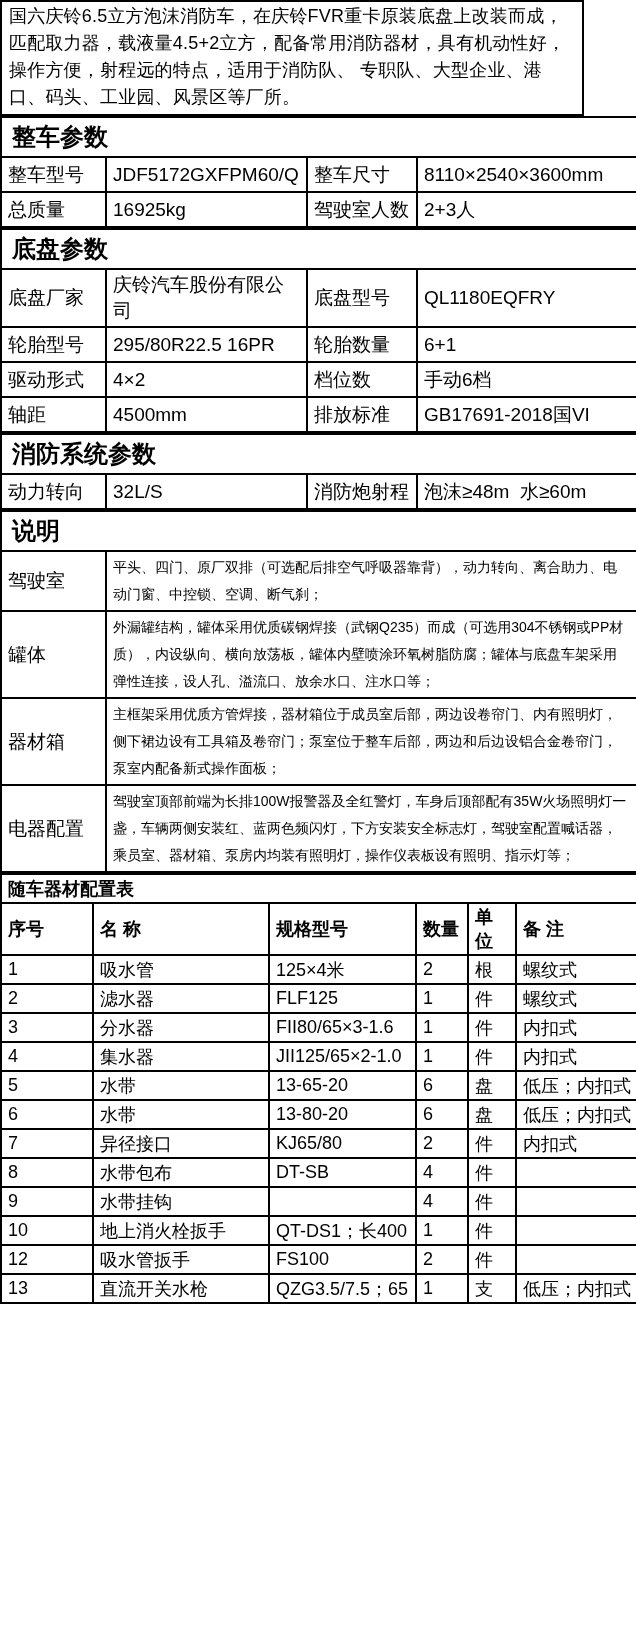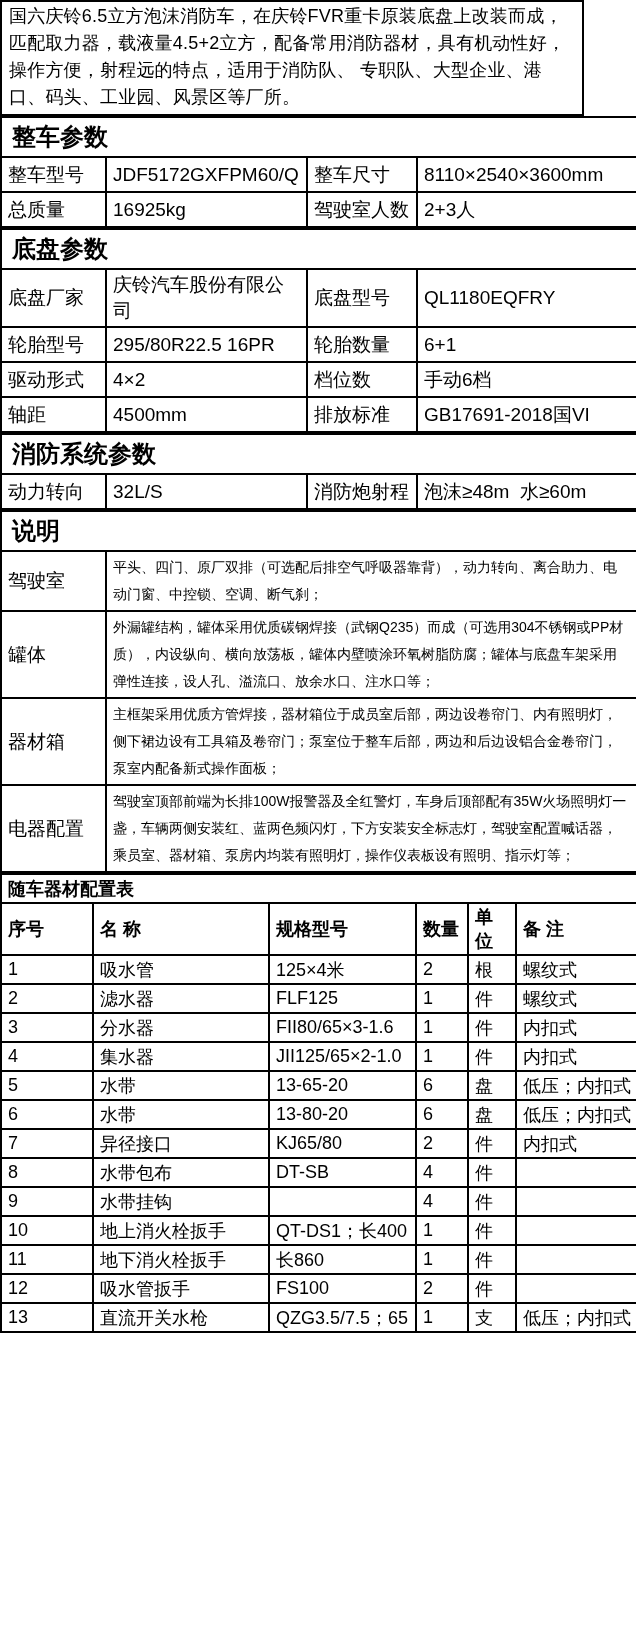--- a/index.html
+++ b/index.html
@@ -298,28 +298,20 @@
         </tr>
         <tr>
           <td>10</td>
           <td>地上消火栓扳手</td>
           <td>QT-DS1；长400</td>
           <td>1</td>
           <td>件</td>
           <td></td>
         </tr>
         <tr>
-          <td>11</td>
-          <td>地下消火栓扳手</td>
-          <td>长860</td>
-          <td>1</td>
-          <td>件</td>
-          <td></td>
-        </tr>
-        <tr>
           <td>12</td>
           <td>吸水管扳手</td>
           <td>FS100</td>
           <td>2</td>
           <td>件</td>
           <td></td>
         </tr>
         <tr>
           <td>13</td>
           <td>直流开关水枪</td>

